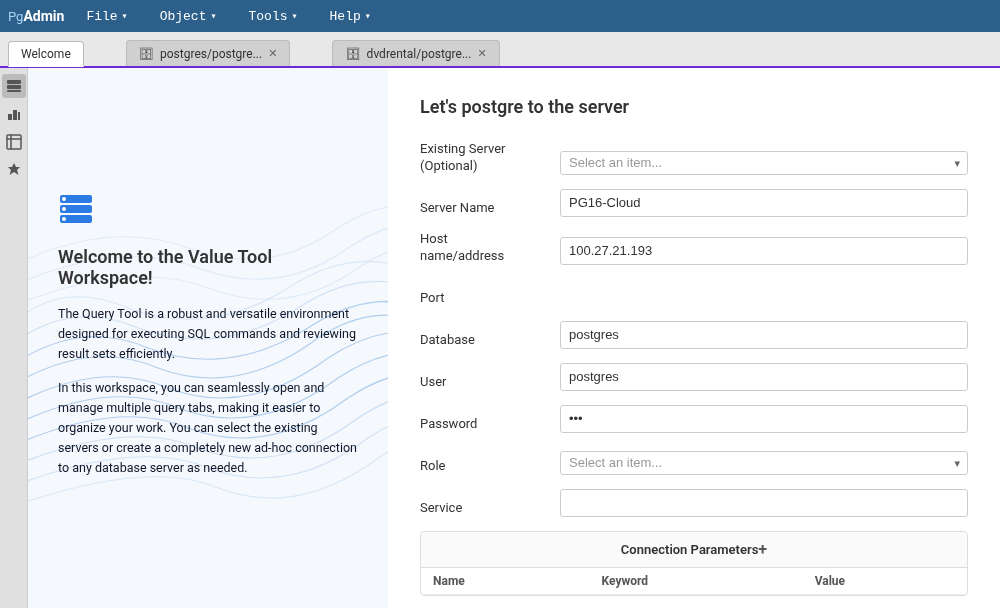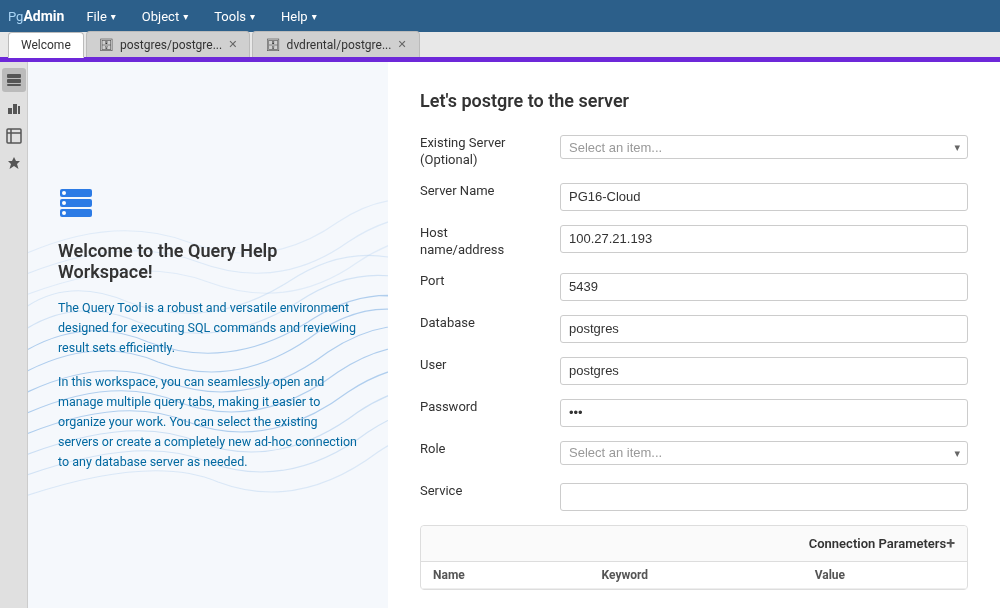--- a/index.html
+++ b/index.html
@@ -17,42 +17,44 @@
       display: flex;
       align-items: center;
       margin-right: 12px;
       font-size: 16px;
       font-weight: bold;
     }
     .menubar-logo span.pg { color: #a8d4f5; font-size: 13px; font-weight: normal; }
     .menubar-logo span.admin { color: white; font-size: 14px; font-weight: bold; }
     .menu-items {
       display: flex;
-      gap: 6px;
+      gap: 12px;
+      font-family: Liberation Mono, monospace;
     }
     .menu-item {
       padding: 4px 10px;
       color: white;
       cursor: pointer;
       border-radius: 3px;
       font-size: 13px;
       display: flex;
       align-items: center;
       gap: 4px;
     }
     .menu-item .chevron { font-size: 10px; }
 
     
     .tabbar {
       background: #e8e8e8;
-      height: 30px;
+      height: 36px;
       display: flex;
       align-items: flex-end;
       padding: 0 0 0 8px;
-      border-bottom: 5px solid #6d28d9;
+      border-bottom: 2px solid #6d28d9;
+      gap: 40px;
     }
     .tab {
       display: flex;
       align-items: center;
       padding: 5px 12px;
       background: #d0d0d0;
       border: 1px solid #bbb;
       border-bottom: none;
       border-radius: 4px 4px 0 0;
       cursor: pointer;
@@ -140,42 +142,42 @@
       margin-bottom: 12px;
     }
     .welcome-title {
       font-size: 18px;
       font-weight: 600;
       color: #333;
       margin-bottom: 16px;
     }
     .welcome-text {
       font-size: 12.5px;
-      color: #0369a1;
+      color: #0f172a;
       line-height: 1.6;
       margin-bottom: 14px;
     }
 
     
     .form-panel {
       flex: 1;
       background: white;
       padding: 28px 32px;
       overflow-y: auto;
       box-shadow: -2px 0 8px rgba(0,0,0,0.08);
     }
     .form-title {
       font-size: 18px;
       font-weight: 600;
       color: #333;
       margin-bottom: 24px;
     }
     .form-row {
       display: flex;
-      align-items: flex-start;
+      align-items: flex-end;
       margin-bottom: 14px;
       min-height: 28px;
     }
     .form-label {
       width: 140px;
       font-size: 13px;
       color: #333;
       flex-shrink: 0;
       line-height: 1.3;
     }
@@ -220,21 +222,21 @@
 
     
     .conn-params {
       border: 1px solid #ddd;
       border-radius: 4px;
       margin-top: 8px;
     }
     .conn-params-header {
       display: flex;
       align-items: center;
-      justify-content: flex-end;
+      justify-content: center;
       padding: 8px 12px;
       font-weight: 600;
       font-size: 13px;
       color: #333;
       border-bottom: 1px solid #ddd;
       background: #fafafa;
       border-radius: 4px 4px 0 0;
     }
     .conn-params-add {
       font-size: 16px;
@@ -357,21 +359,21 @@
         <div class="welcome-logo">
           <svg width="36" height="36" viewBox="0 0 36 36" fill="none">
             <rect x="2" y="4" width="32" height="8" rx="2" fill="#2c7be5"></rect>
             <rect x="2" y="14" width="32" height="8" rx="2" fill="#2c7be5"></rect>
             <rect x="2" y="24" width="32" height="8" rx="2" fill="#2c7be5"></rect>
             <circle cx="6" cy="8" r="2" fill="white"></circle>
             <circle cx="6" cy="18" r="2" fill="white"></circle>
             <circle cx="6" cy="28" r="2" fill="white"></circle>
           </svg>
         </div>
-        <div class="welcome-title">Welcome to the Query Help Workspace!</div>
+        <div class="welcome-title">Welcome to the Value Tool Workspace!</div>
         <div class="welcome-text">The Query Tool is a robust and versatile environment designed for executing SQL commands and reviewing result sets efficiently.</div>
         <div class="welcome-text">In this workspace, you can seamlessly open and manage multiple query tabs, making it easier to organize your work. You can select the existing servers or create a completely new ad-hoc connection to any database server as needed.</div>
       </div>
     </div>
 
     <div class="form-panel">
       <div class="form-title">Let's postgre to the server</div>
 
       <div class="form-row">
         <div class="form-label">Existing Server<br>(Optional)</div>
@@ -394,23 +396,20 @@
 
       <div class="form-row">
         <div class="form-label">Host<br>name/address</div>
         <div class="form-control">
           <input class="form-input" type="text" value="100.27.21.193" style="">
         </div>
       </div>
 
       <div class="form-row">
         <div class="form-label">Port</div>
-        <div class="form-control">
-          <input class="form-input" type="text" value="5439" style="">
-        </div>
       </div>
 
       <div class="form-row">
         <div class="form-label">Database</div>
         <div class="form-control">
           <input class="form-input" type="text" value="postgres" style="">
         </div>
       </div>
 
       <div class="form-row">

